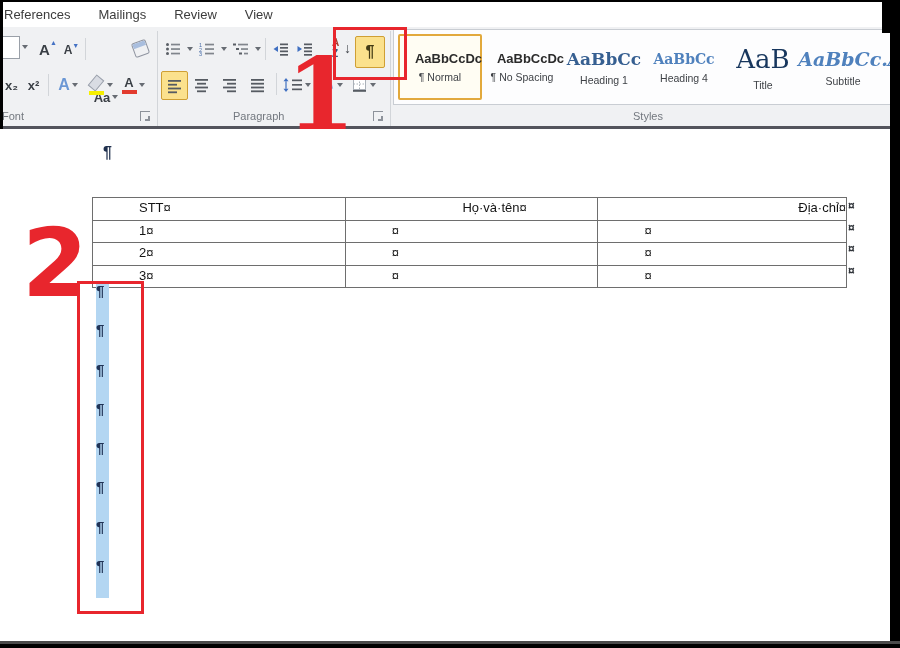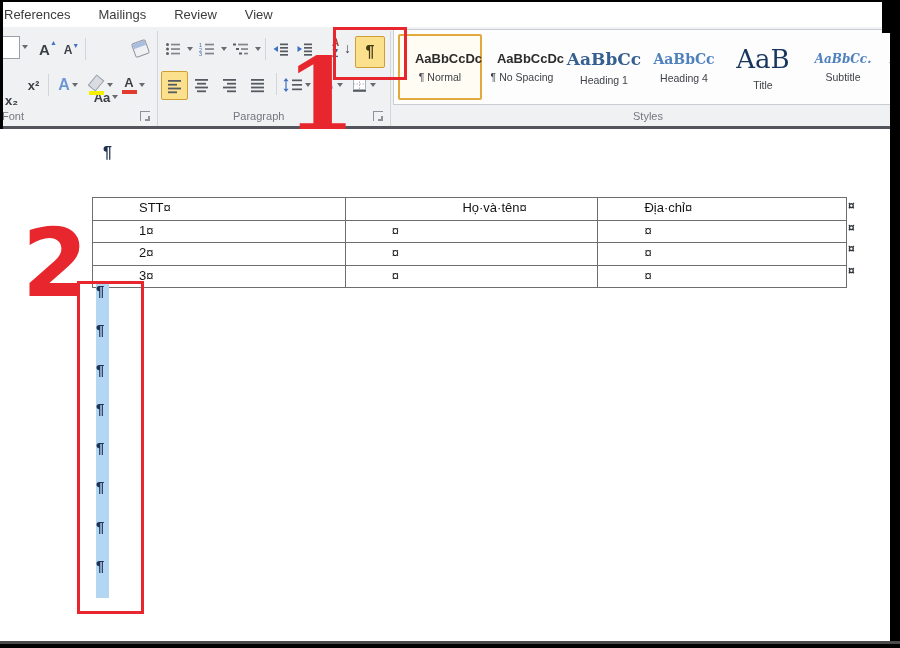--- a/index.html
+++ b/index.html
@@ -38,21 +38,21 @@
   .penbody{position:absolute;left:4px;top:1px;width:8px;height:12px;background:#d9dce3;border:1px solid #9aa0ab;transform:rotate(40deg);}
   
   .stylepanel{position:absolute;left:393px;top:2px;width:505px;height:74px;background:#fdfdfe;border:1px solid #c9cdd3;overflow:hidden;}
   .styleitem{position:absolute;top:4px;height:62px;display:flex;flex-direction:column;align-items:center;justify-content:center;gap:5px;border:2px solid transparent;border-radius:2px;}
   .styleitem .slabel{font-size:10.5px;color:#3f4247;white-space:nowrap;}
   .styleitem.sel{border-color:#e2a93c;background:#fffdf3;}
   .f-sans{font-family:"Liberation Sans",sans-serif;font-size:13px;font-weight:600;margin-left:17px;}
   .f-serif-bold-lg{font-family:"DejaVu Serif",serif;font-size:17px;font-weight:700;}
   .f-serif-bold-md{font-family:"DejaVu Serif",serif;font-size:14px;font-weight:700;}
   .f-serif-xl{font-family:"DejaVu Serif",serif;font-size:26px;}
-  .f-serif-italic{font-family:"DejaVu Serif",serif;font-size:12px;font-style:italic;font-weight:600;}
+  .f-serif-italic{font-family:"DejaVu Serif",serif;font-size:19px;font-style:italic;font-weight:600;}
   
   .ribbon-edge{position:absolute;left:0;top:126px;width:100%;height:3px;background:#53545c;}
   .frame{position:absolute;background:#000;z-index:40;}
   .bottomline{position:absolute;left:0;top:641px;width:100%;height:3px;background:#4a4a4a;z-index:40;}
   
   .doc{position:absolute;left:0;top:129px;width:900px;height:512px;background:#fff;overflow:hidden;}
   .stray{position:absolute;left:104px;top:-7px;font-size:12px;color:#44484e;}
   .lonep{position:absolute;left:103px;top:15px;font-size:16px;font-weight:bold;color:#20304e;}
   .dtable{position:absolute;left:92px;top:68px;width:753px;border:1px solid #6e6e6e;}
   .trow{display:flex;}
@@ -100,21 +100,21 @@
     </div>
     <div class="vsep" style="left:85px;top:11px;height:22px;"></div>
     <div class="rbtn" style="left:90px;top:9px;width:32px;height:26px;margin-top:48px;">
       <span class="txtic" style="font-size:13px;">Aa</span>
         <span class="dd"></span>
     </div>
     <div class="rbtn" style="left:127px;top:7px;width:26px;height:28px;">
       <span class="eraser"><span class="et"></span><span class="eb" style="display:block;"></span></span>
     </div>
 
-    <div class="rbtn" style="left:1px;top:60px;width:21px;height:26px;">
+    <div class="rbtn" style="left:1px;top:45px;width:21px;height:26px;">
       <span class="txtic" style="font-size:13px;">x₂</span>
     </div>
     <div class="rbtn" style="left:23px;top:45px;width:21px;height:26px;">
       <span class="txtic" style="font-size:13px;">x²</span>
     </div>
     <div class="vsep" style="left:48px;top:47px;height:22px;"></div>
     <div class="rbtn" style="left:53px;top:45px;width:30px;height:26px;">
       <span class="fx-a">A</span>
         <span class="dd"></span>
     </div>
@@ -307,21 +307,21 @@
 
   <div class="ribbon-edge"></div>
 
   <div class="doc">
     <span class="stray">″</span>
     <span class="lonep">¶</span>
     <div class="dtable" id="doc-table">
         <div class="trow">
           <div class="tcell" style="width: 253px;">STT¤</div>
           <div class="tcell" style="width: 253px; text-align: center;">Họ·và·tên¤</div>
-          <div class="tcell" style="width: 247px;">Địa·chỉ¤</div>
+          <div class="tcell" style="width: 247px; text-align: right;">Địa·chỉ¤</div>
         </div>
         <div class="trow">
           <div class="tcell" style="width: 253px;">1¤</div>
           <div class="tcell" style="width: 253px;">¤</div>
           <div class="tcell" style="width: 247px;">¤</div>
         </div>
         <div class="trow">
           <div class="tcell" style="width: 253px;">2¤</div>
           <div class="tcell" style="width: 253px;">¤</div>
           <div class="tcell" style="width: 247px;">¤</div>

